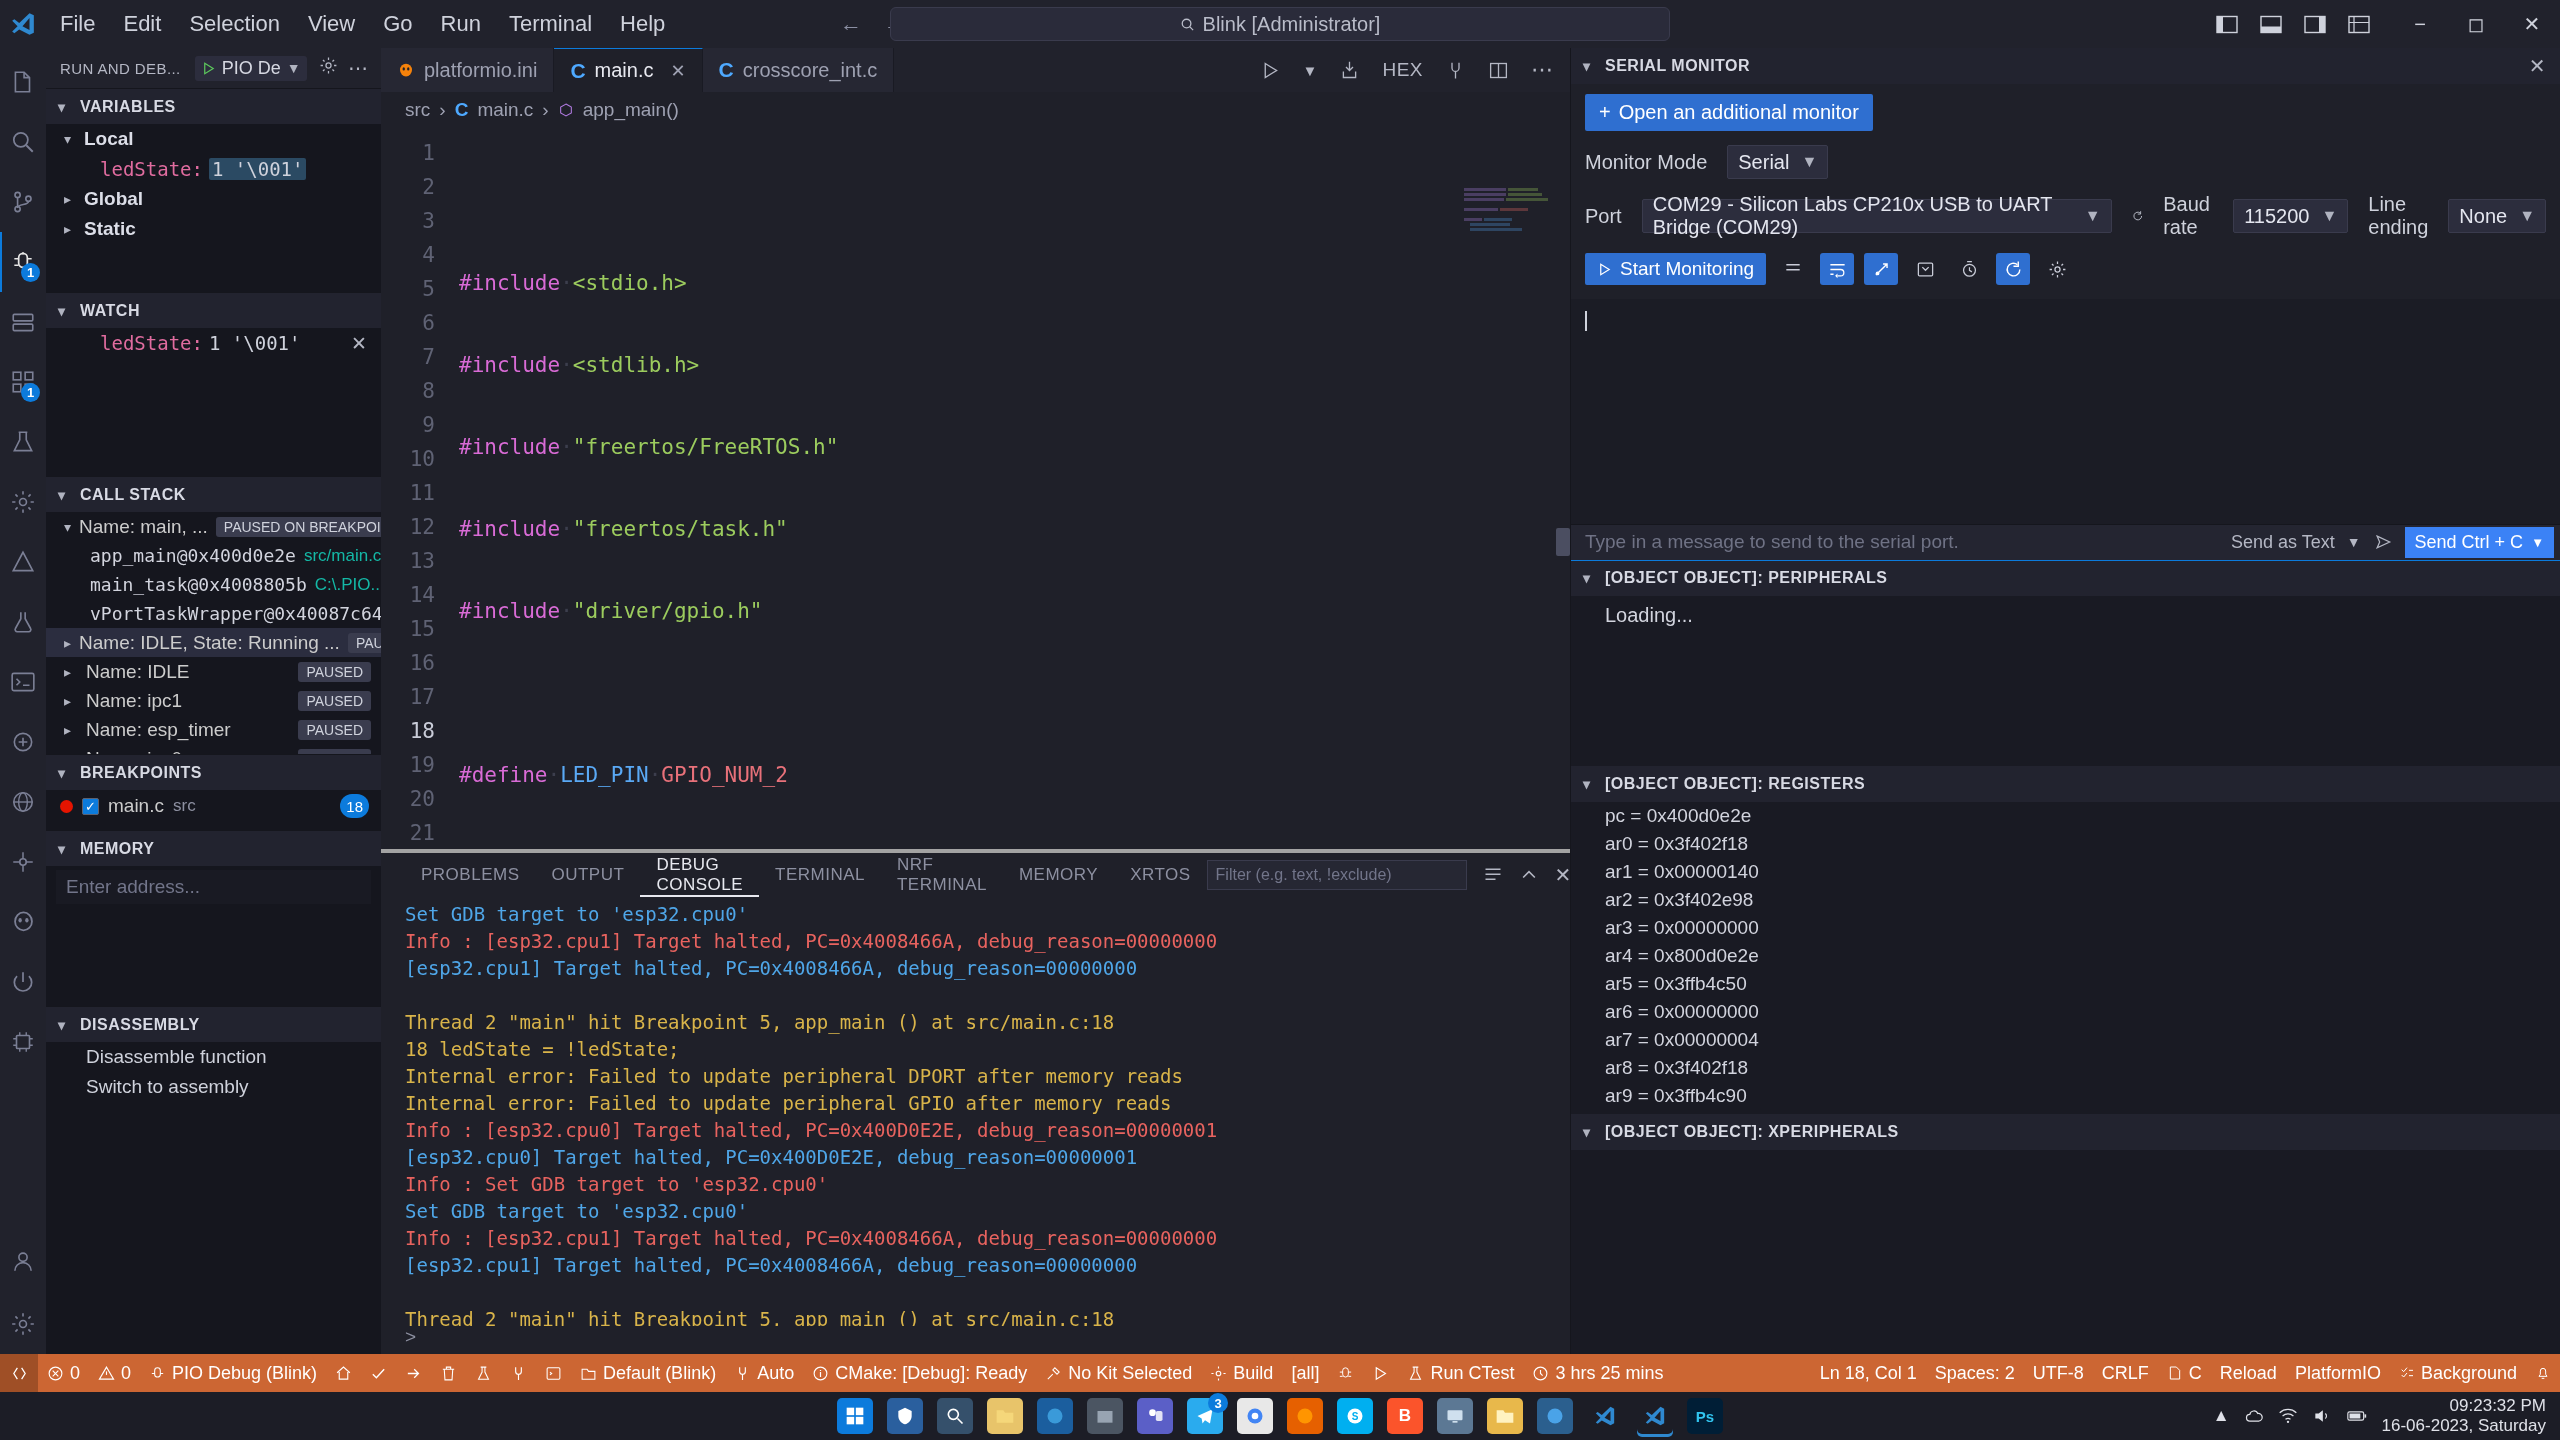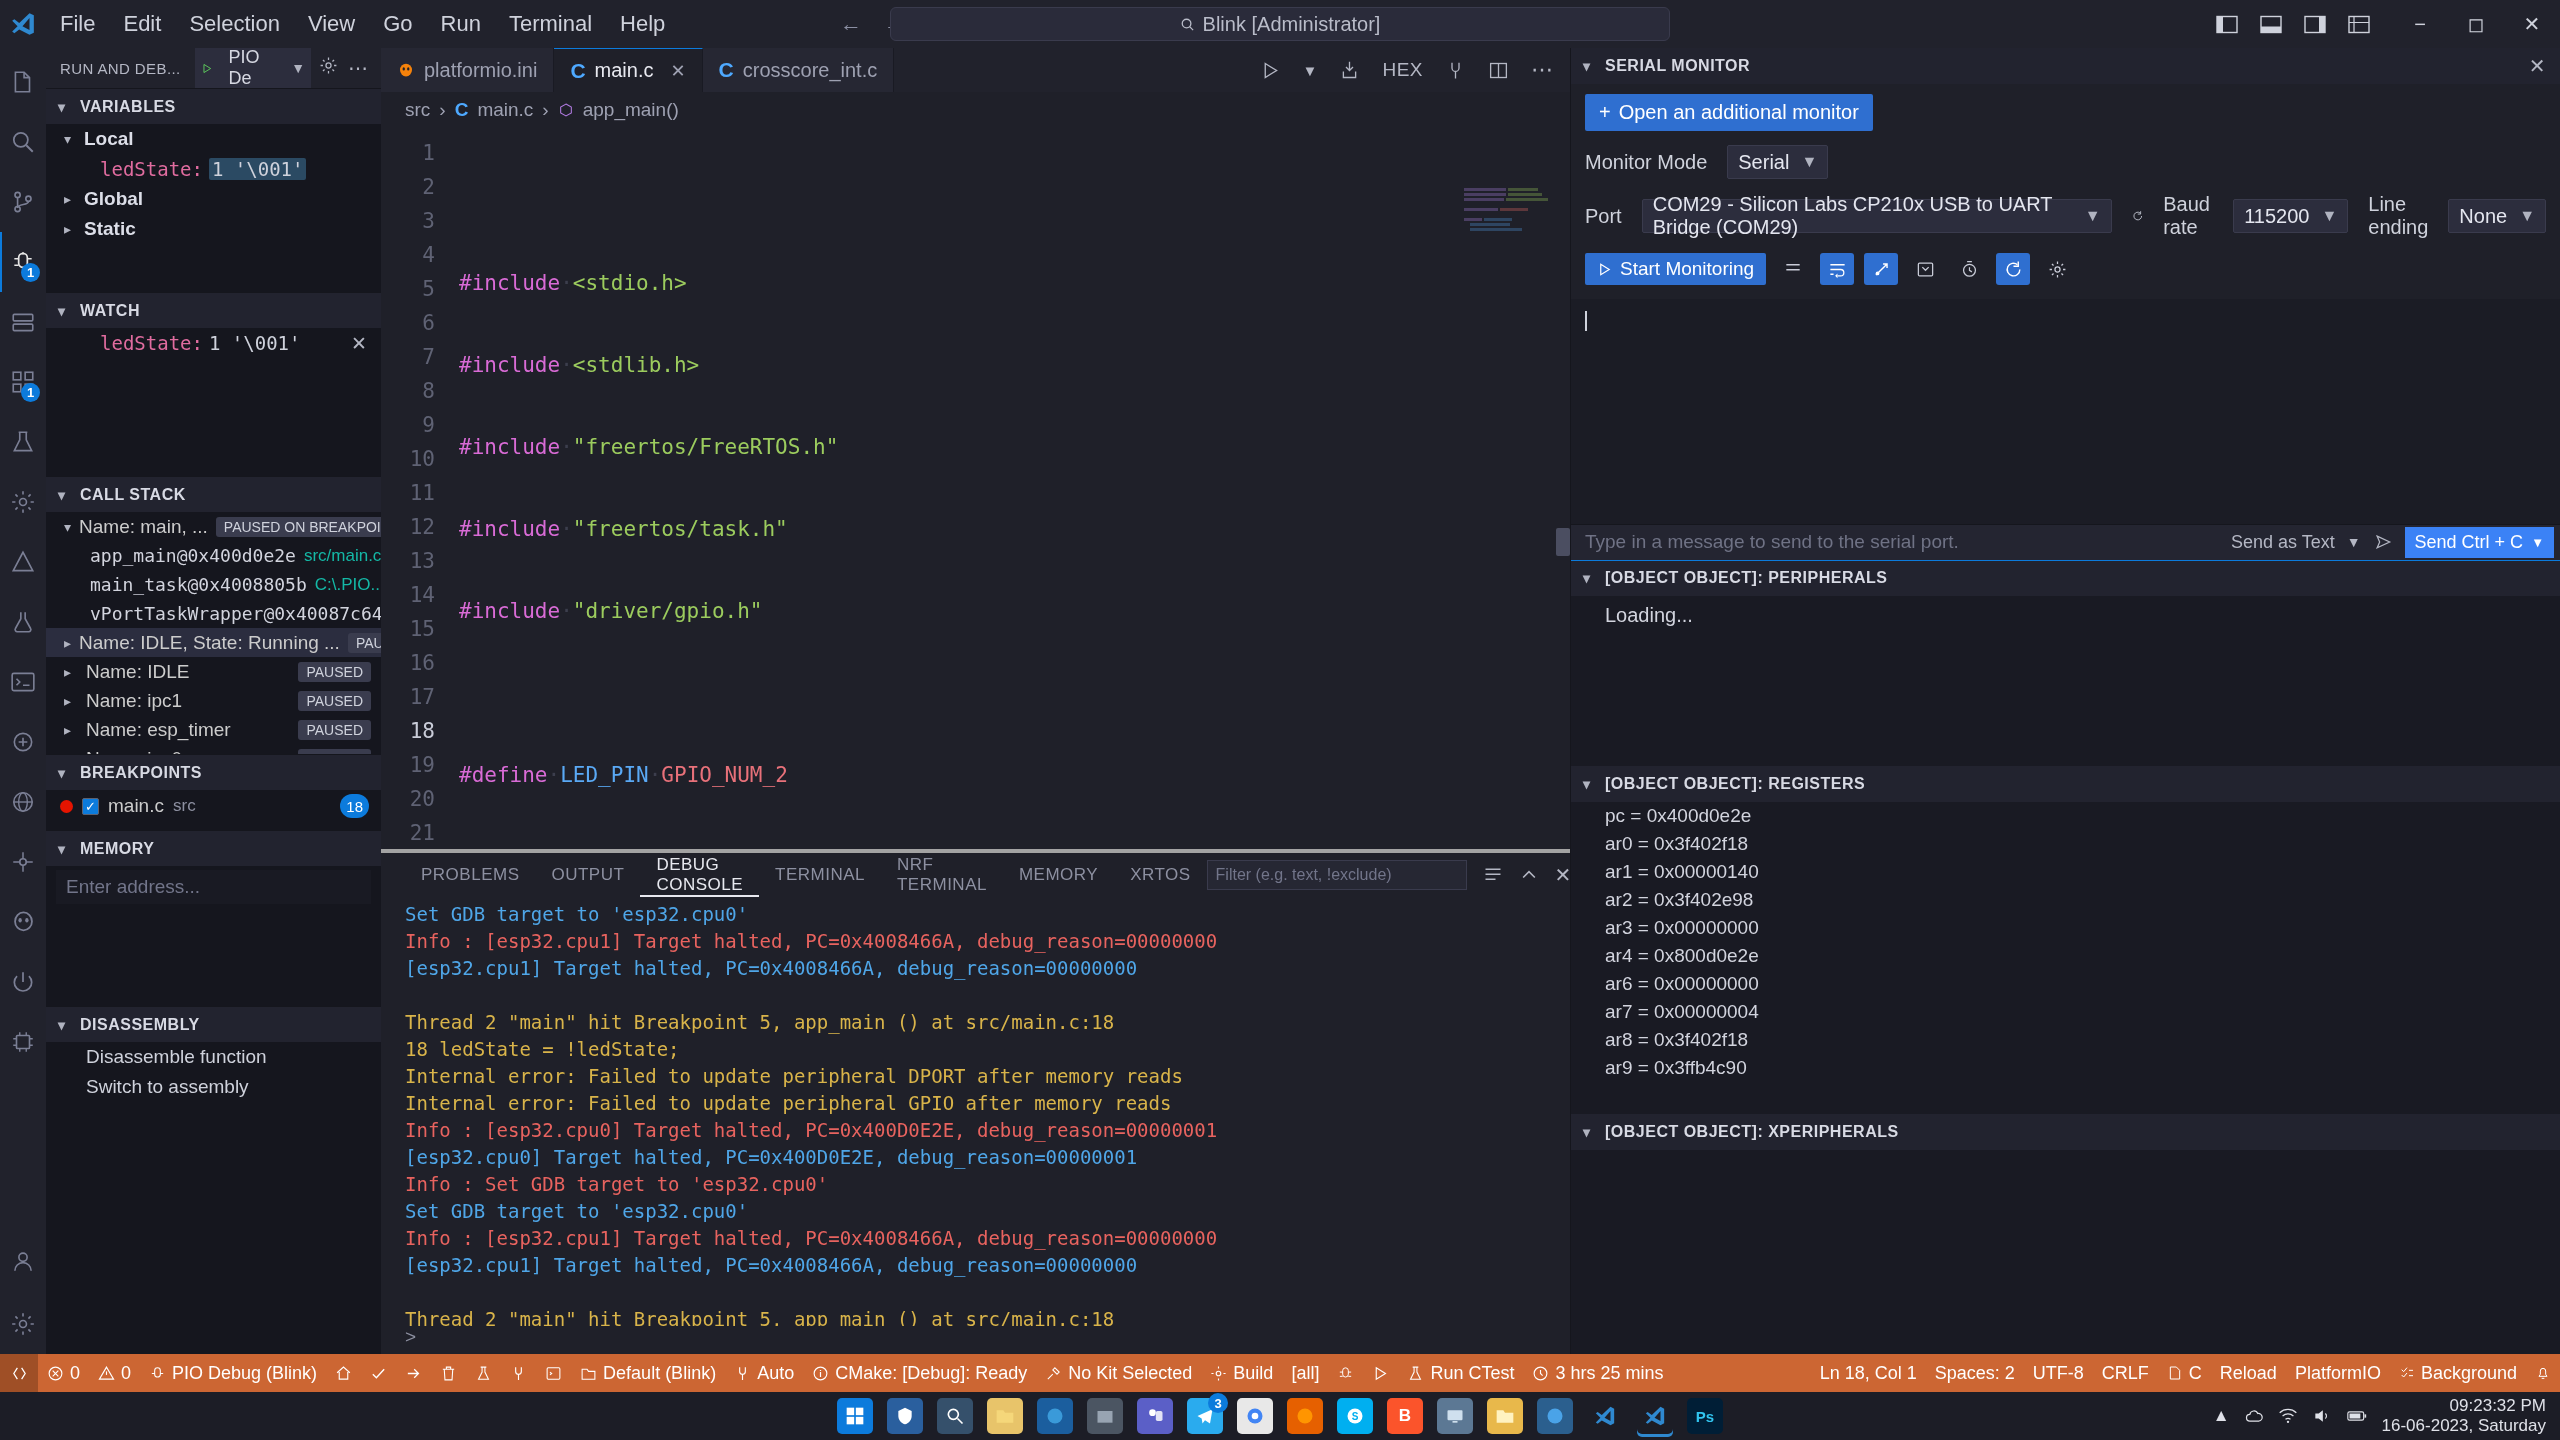--- a/index.html
+++ b/index.html
@@ -31,21 +31,21 @@
   .act.active { color:#e6e6e6; box-shadow: inset 2px 0 0 #0c7bdc; }
   .act .badge { position:absolute; right:6px; bottom:10px; background:#0c7bdc; color:#fff;
      border-radius:999px; min-width:19px; height:19px; font-size:13px; display:flex; align-items:center;
      justify-content:center; padding:0 4px; font-weight:bold; }
   .act-bottom { margin-top:auto; padding-bottom:6px; }
 
   
   .sidebar { width:335px; background:#191a23; display:flex; flex-direction:column; flex:0 0 335px; min-height:0; }
   .sb-head { height:40px; display:flex; align-items:center; padding:0 4px 0 14px; gap:8px; background:#21222c; }
   .sb-title { font-size:15px; letter-spacing:.4px; color:#b4b7c4; text-transform:uppercase; white-space:nowrap; }
-  .pio-chip { display:flex; align-items:center; gap:16px; background:#2c2d3d; border-radius:3px; padding:2px 6px; margin-left:6px; }
+  .pio-chip { display:flex; align-items:center; gap:6px; background:#2c2d3d; border-radius:3px; padding:2px 6px; margin-left:6px; }
   .pio-chip .lbl { font-size:18px; color:#d6d8e2; }
   .sb-head .sp { margin-left:auto; display:flex; gap:10px; padding-right:8px; color:#b4b7c4; }
 
   .section { display:flex; flex-direction:column; min-height:0; }
   .sec-head { height:36px; display:flex; align-items:center; gap:8px; padding-left:12px; background:#22232f;
      font-size:16px; font-weight:bold; letter-spacing:.5px; color:#d8dae4; border-top:1px solid #15161d; }
   .chev { width:14px; display:inline-block; color:#b0b3c0; font-size:14px; }
   .sec-body { background:#15161e; overflow:hidden; }
 
   .tree-row { height:30px; display:flex; align-items:center; font-size:19px; padding-left:18px; gap:6px; white-space:nowrap; }
@@ -788,20 +788,21 @@
         <span class="chev">▾</span>
         <span>[OBJECT OBJECT]: REGISTERS</span>
       </div>
       <div class="rs-list" style="height:312px">
         <div class="reg-row">pc = 0x400d0e2e</div>
         <div class="reg-row">ar0 = 0x3f402f18</div>
         <div class="reg-row">ar1 = 0x00000140</div>
         <div class="reg-row">ar2 = 0x3f402e98</div>
         <div class="reg-row">ar3 = 0x00000000</div>
         <div class="reg-row">ar4 = 0x800d0e2e</div>
+        <div class="reg-row">ar5 = 0x3ffb4c50</div>
         <div class="reg-row">ar6 = 0x00000000</div>
         <div class="reg-row">ar7 = 0x00000004</div>
         <div class="reg-row">ar8 = 0x3f402f18</div>
         <div class="reg-row">ar9 = 0x3ffb4c90</div>
       </div>
 
       <div class="rs-head">
         <span class="chev">▾</span>
         <span>[OBJECT OBJECT]: XPERIPHERALS</span>
       </div>

